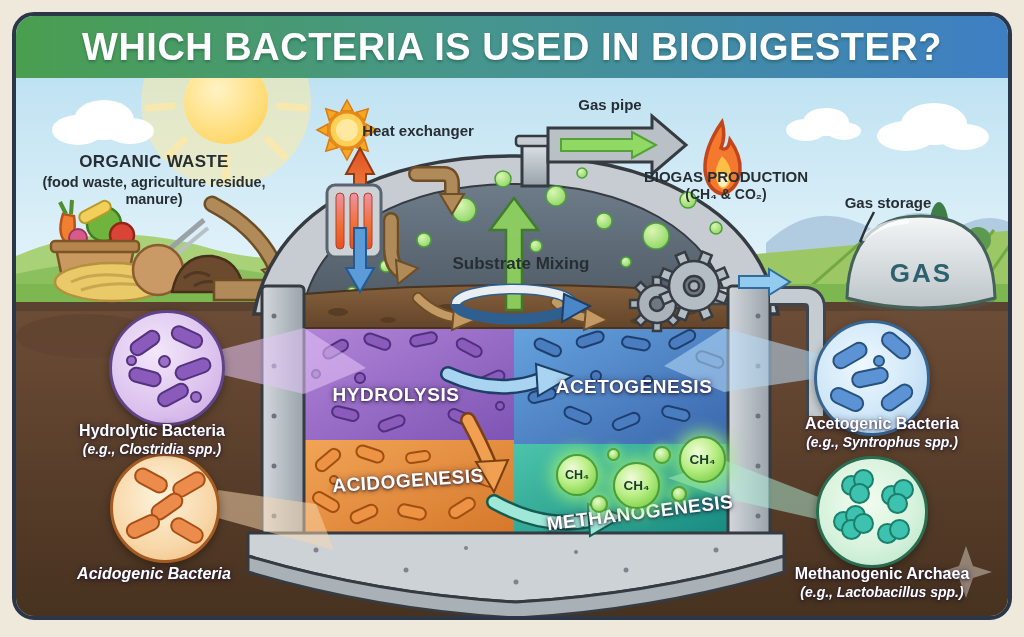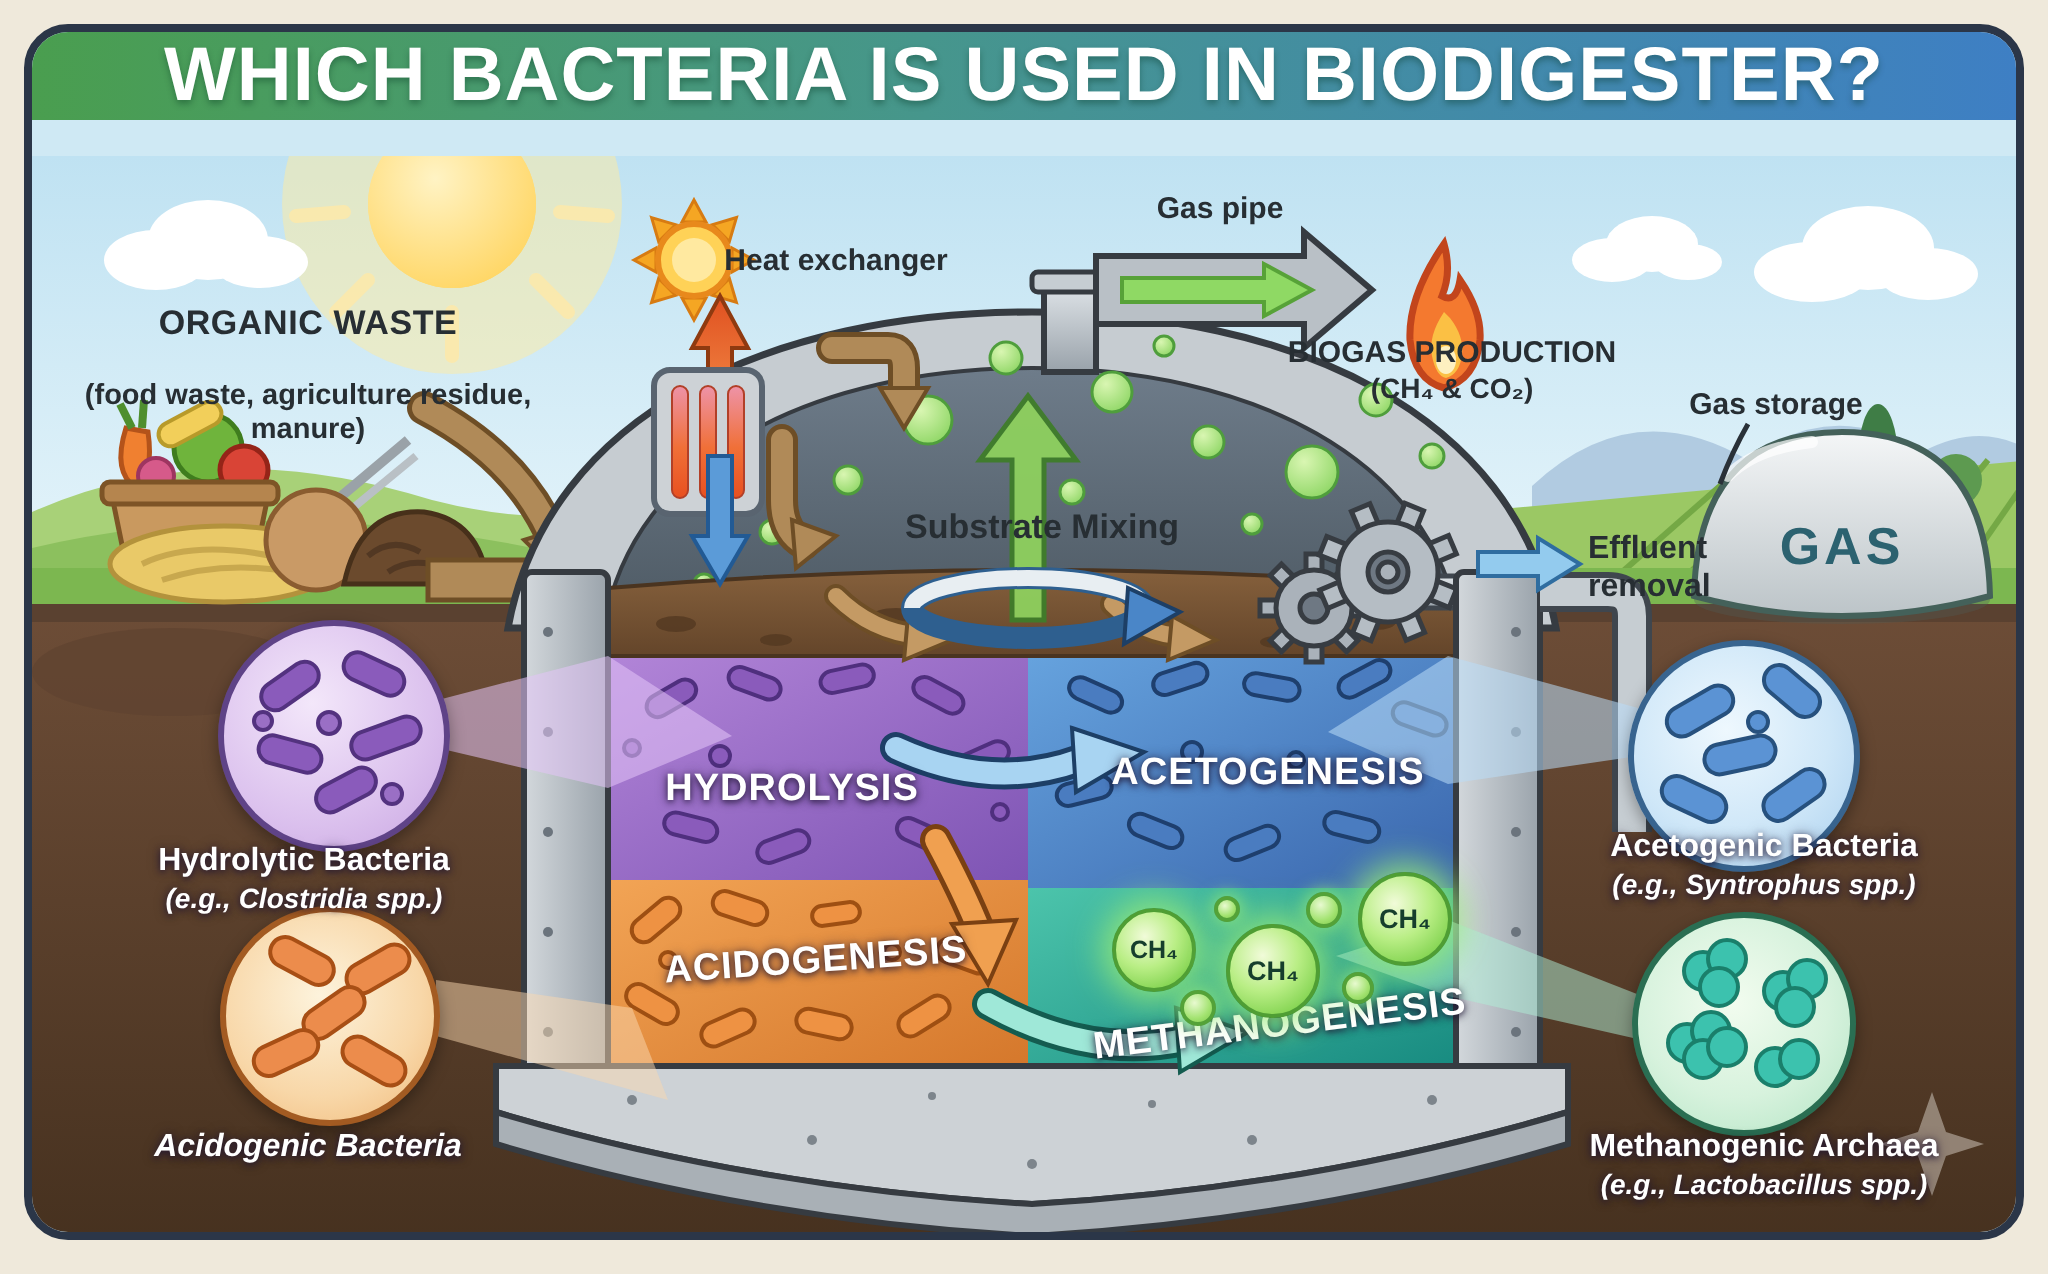--- a/index.html
+++ b/index.html
@@ -1,20 +1,20 @@
 <!DOCTYPE html>
 <html><head>
 <meta charset="utf-8">
 <style>
   html,body{margin:0;padding:0;background:#efe9db;width:1024px;height:637px;overflow:hidden;
     font-family:"Liberation Sans","DejaVu Sans",sans-serif;}
   #frame{position:absolute;left:0;top:0;width:1024px;height:637px;background:#efe9db;}
   #panel{position:absolute;left:12px;top:12px;width:1000px;height:608px;border:4px solid #2b3648;
     border-radius:22px;overflow:hidden;box-sizing:border-box;background:#cfe9f4;}
-  #banner{position:absolute;left:0;top:0;width:100%;height:44px;
+  #banner{position:absolute;left:0;top:0;width:100%;height:62px;
     background:linear-gradient(90deg,#4a9e4f 0%,#46968c 45%,#3e7fc4 100%);
     display:flex;align-items:center;justify-content:center;}
   #banner .t{color:#fff;font-size:38px;font-weight:bold;letter-spacing:.5px;
     text-shadow:0 2px 3px rgba(0,50,30,.35);white-space:nowrap;}
   #scene{position:absolute;left:0;top:62px;width:1000px;height:546px;}
   #art{position:absolute;left:0;top:0;}
   .lbl{position:absolute;font-weight:bold;line-height:1.18;text-align:center;z-index:3;}
   .dark{color:#272e33;}
   .white{color:#fff;text-shadow:0 1px 3px rgba(30,20,50,.85),0 0 6px rgba(30,20,50,.5);}
   .ital{font-style:italic;}
@@ -433,35 +433,34 @@
       <polygon points="203,272 288,250 350,290 288,316 203,296" fill="rgba(228,196,248,.55)"></polygon>
       <polygon points="202,412 300,426 318,472 202,440" fill="rgba(250,216,176,.5)"></polygon>
       <polygon points="803,276 708,250 648,288 708,314 803,300" fill="rgba(186,221,248,.55)"></polygon>
       <polygon points="805,420 708,382 652,400 708,420 805,442" fill="rgba(176,240,216,.5)"></polygon>
     </g>
 
     <path d="M950,468 L957,488 L976,494 L957,500 L950,520 L943,500 L924,494 L943,488 Z" fill="#968779" opacity=".95"></path>
   </svg>
 
    <div class="lbl dark" style="left:18px;top:74px;width:240px;font-size:17px;letter-spacing:.3px;">ORGANIC WASTE</div>
-   <div class="lbl dark" style="left:8px;top:96px;width:260px;font-size:14.5px;font-weight:bold;margin-top:16px;">(food waste, agriculture residue, manure)</div>
+   <div class="lbl dark" style="left:8px;top:96px;width:260px;font-size:14.5px;font-weight:bold;">(food waste, agriculture residue, manure)</div>
 
    <div class="lbl dark" style="left:346px;top:44px;width:112px;font-size:15px;">Heat exchanger</div>
 
    <div class="lbl dark" style="left:534px;top:18px;width:120px;font-size:15px;">Gas pipe</div>
 
    <div class="lbl dark" style="left:610px;top:90px;width:200px;font-size:15px;">BIOGAS PRODUCTION</div>
    <div class="lbl dark" style="left:610px;top:108px;width:200px;font-size:14px;">(CH₄ &amp; CO₂)</div>
 
    <div class="lbl dark" style="left:792px;top:116px;width:160px;font-size:15px;">Gas storage</div>
    <div class="lbl" style="left:845px;top:180px;width:120px;font-size:26px;color:#2c6270;letter-spacing:2px;text-align:center;">GAS</div>
 
    <div class="lbl dark" style="left:405px;top:176px;width:200px;font-size:17px;">Substrate Mixing</div>
 
-   <div class="lbl dark" style="left:778px;top:188px;width:96px;font-size:16px;text-align:left;">Effluent removal</div>
 
    <div class="lbl white" style="left:508px;top:298px;width:220px;font-size:19px;letter-spacing:.5px;">ACETOGENESIS</div>
    <div class="lbl white" style="left:280px;top:306px;width:200px;font-size:19px;letter-spacing:.5px;">HYDROLYSIS</div>
    <div class="lbl white" style="left:292px;top:392px;width:200px;font-size:19px;letter-spacing:.5px;transform:rotate(-4deg);">ACIDOGENESIS</div>
    <div class="lbl white" style="left:514px;top:424px;width:220px;font-size:19px;letter-spacing:.5px;transform:rotate(-7deg);">METHANOGENESIS</div>
 
    <div class="ch4" style="left:540px;top:376px;width:38px;height:38px;font-size:12.5px;">
           <span>CH₄</span>
         </div>
    <div class="ch4" style="left:597px;top:384px;width:43px;height:43px;font-size:13.5px;">

